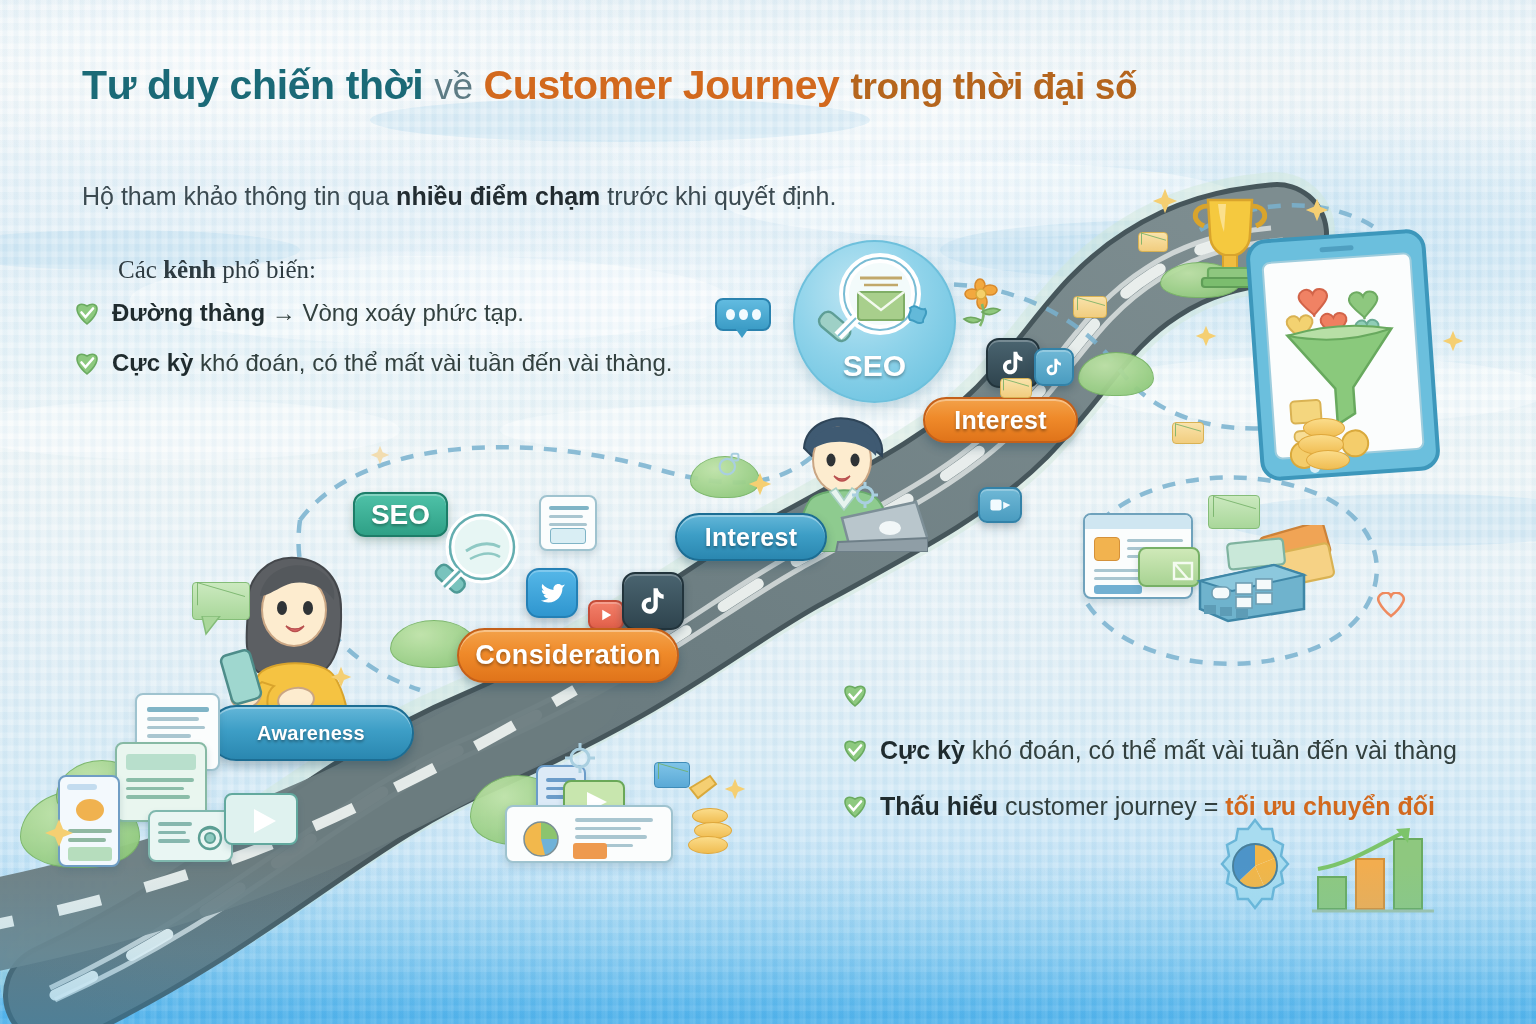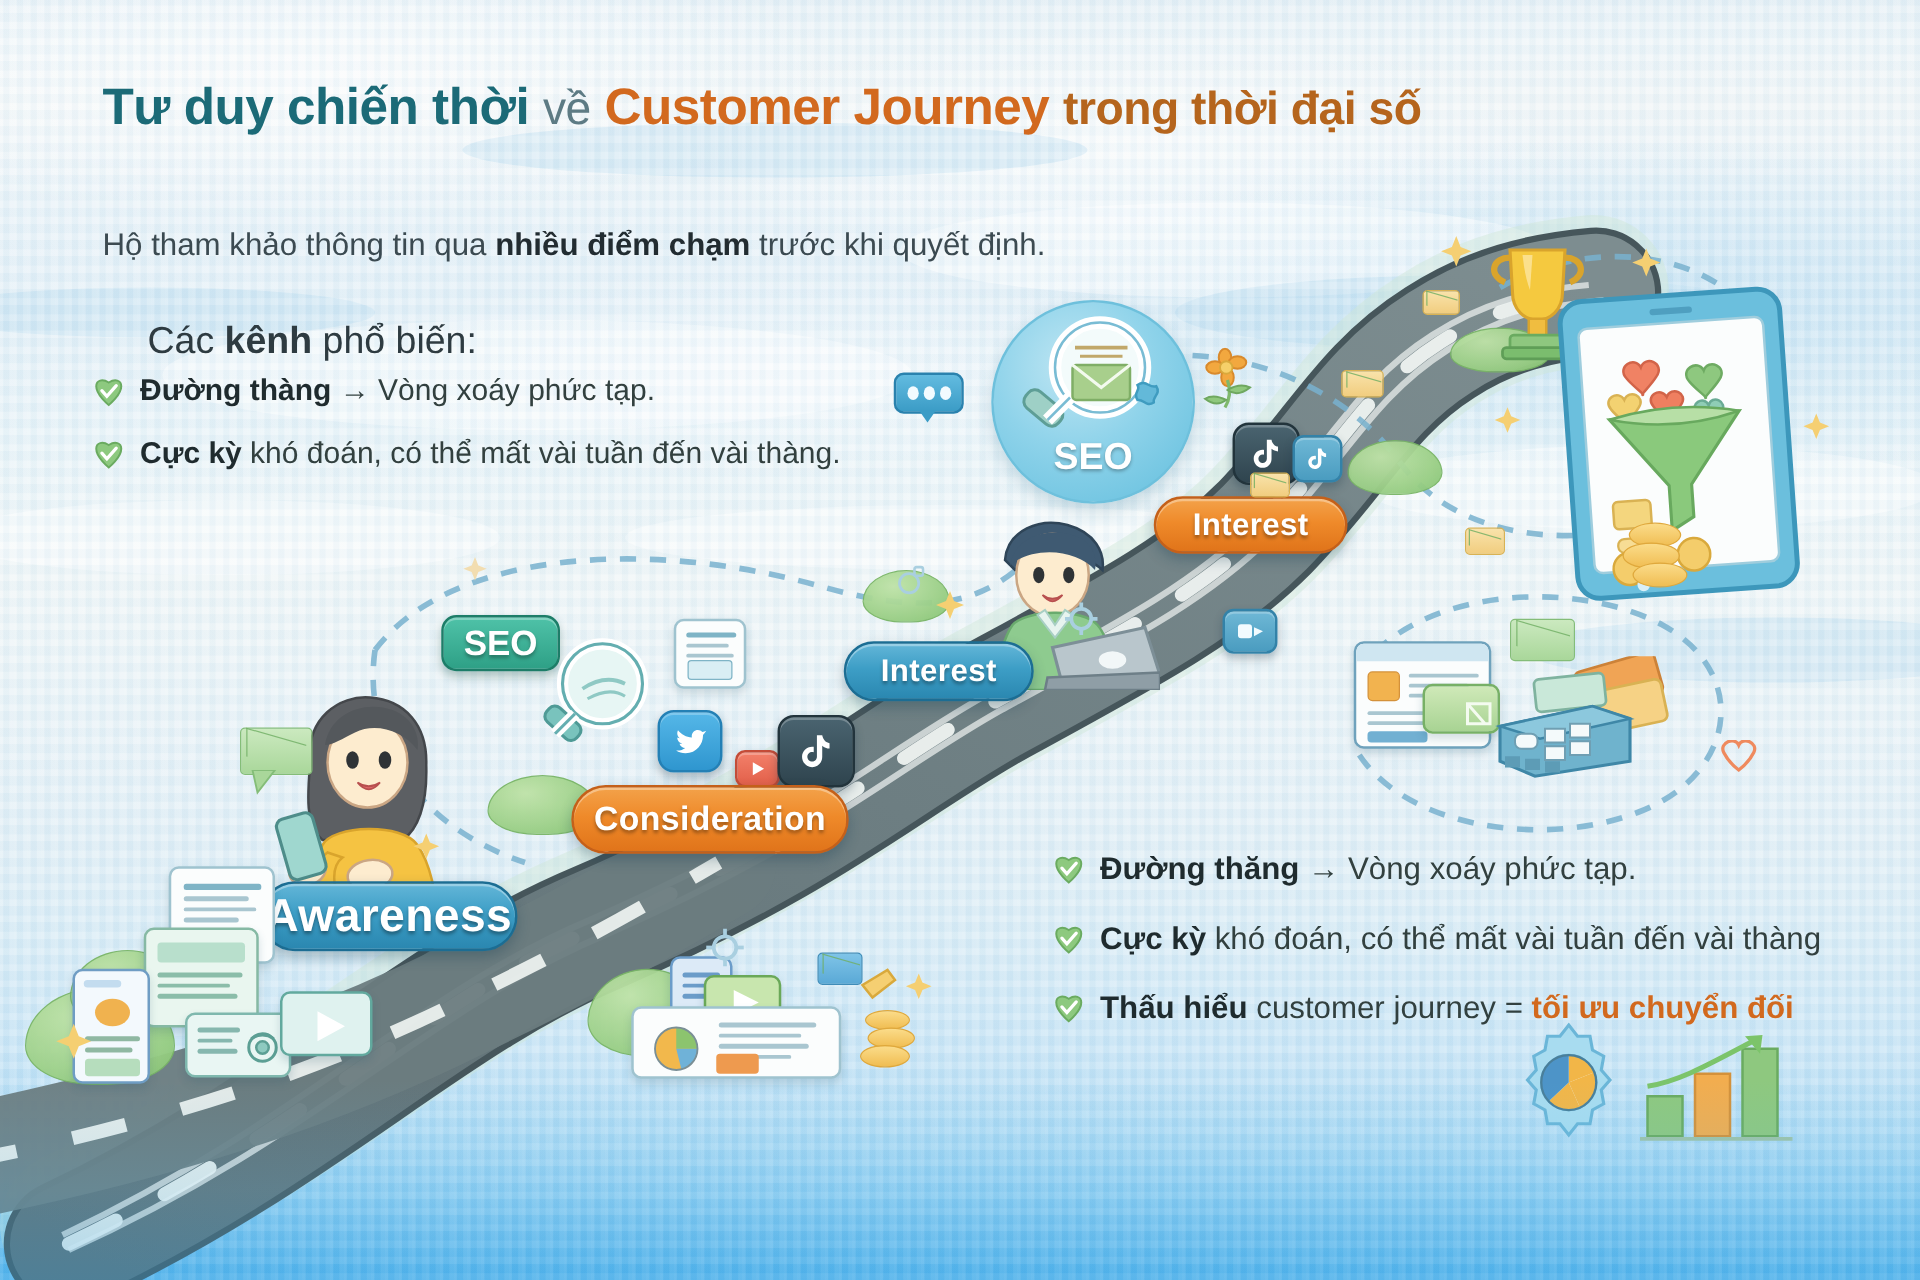--- a/index.html
+++ b/index.html
@@ -68,21 +68,21 @@
   .sub {
     position:absolute; left:82px;
     font-size:25px; color:#3b4a51; white-space:nowrap;
   }
   .sub b { font-weight:700; color:#222c31; }
   .sub1 { top:142px; }
   .sub2 { top:182px; }
 
   .chan-head {
     position:absolute; left:118px; top:256px;
-    font-size:30px; color:#2e3b41; white-space:nowrap;
+    font-size:25px; color:#2e3b41; white-space:nowrap;font-family:Liberation Serif, serif;
   }
   .chan-head b { font-weight:700; }
 
   .blist { position:absolute; }
   .blist .row {
     display:flex; align-items:flex-start; gap:12px;
     margin-bottom:23px; white-space:nowrap;
   }
   .blist .row .txt { font-size:24px; color:#32403f; line-height:1.1; }
   .blist .row .txt b { font-weight:700; color:#1f2b2e; }
@@ -103,21 +103,21 @@
     border-radius:999px;
   }
   .pill-blue {
     background: linear-gradient(180deg,#63b6d8 0%,#3d9ec6 45%,#2a87b0 100%);
     border:2.5px solid #1c6d93;
   }
   .pill-orange {
     background: linear-gradient(180deg,#f3a24a 0%,#ef8a2a 45%,#e0741a 100%);
     border:2.5px solid #c4601a;
   }
-  #pill-awareness     { left:208px; top:705px; width:206px; height:56px; font-size:37px; }
+  #pill-awareness     { left:208px; top:705px; width:206px; height:56px; font-size:20px; }
   #pill-consideration { left:457px; top:628px; width:222px; height:55px; font-size:27px; }
   #pill-interest-1    { left:675px; top:513px; width:152px; height:48px; font-size:25px; }
   #pill-interest-2    { left:923px; top:397px; width:155px; height:46px; font-size:25px; }
 
   
   .seo-badge {
     position:absolute; display:flex; align-items:center; justify-content:center;
     color:#fff; font-weight:700; text-shadow:0 2px 3px rgba(0,0,0,.3);text-align:center;
   }
   #seo-rect {
@@ -666,21 +666,20 @@
       <div class="txt"><b>Cực kỳ</b><span> </span><span>khó đoán, có thể mất vài tuần đến vài thàng.</span></div>
     </div>
   </div>
 
   <div class="blist right-list">
     <div class="row">
       <svg class="check" viewBox="0 0 26 26">
           <path d="M3,8 C3,3 8,2 13,5 C18,2 23,3 23,8 C23,15 13,23 13,23 C13,23 3,15 3,8 Z" fill="#8dc97f" stroke="#6aab60" stroke-width="1.6"></path>
           <path d="M7.5,11.5 L11.5,16 L19,7.5" fill="none" stroke="#ffffff" stroke-width="2.6" stroke-linecap="round"></path>
         </svg>
-      <div class="txt"><b>Đường thăng</b><span> → </span><span>Vòng xoáy phức tạp.</span></div>
     </div>
     <div class="row">
       <svg class="check" viewBox="0 0 26 26">
           <path d="M3,8 C3,3 8,2 13,5 C18,2 23,3 23,8 C23,15 13,23 13,23 C13,23 3,15 3,8 Z" fill="#8dc97f" stroke="#6aab60" stroke-width="1.6"></path>
           <path d="M7.5,11.5 L11.5,16 L19,7.5" fill="none" stroke="#ffffff" stroke-width="2.6" stroke-linecap="round"></path>
         </svg>
       <div class="txt"><b>Cực kỳ</b><span> </span><span>khó đoán, có thể mất vài tuần đến vài thàng</span></div>
     </div>
     <div class="row">
       <svg class="check" viewBox="0 0 26 26">

